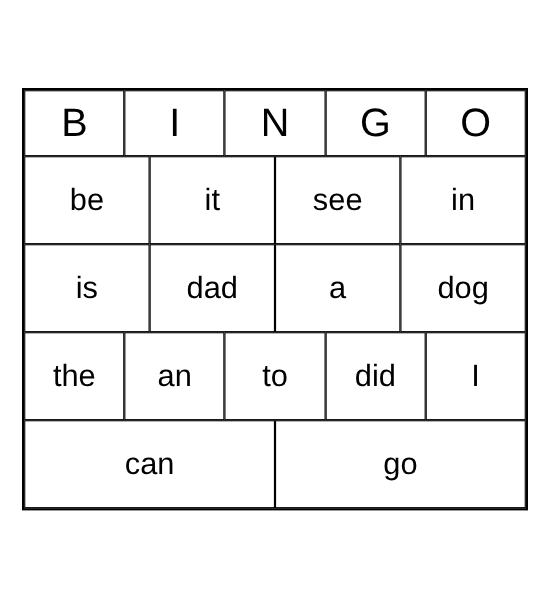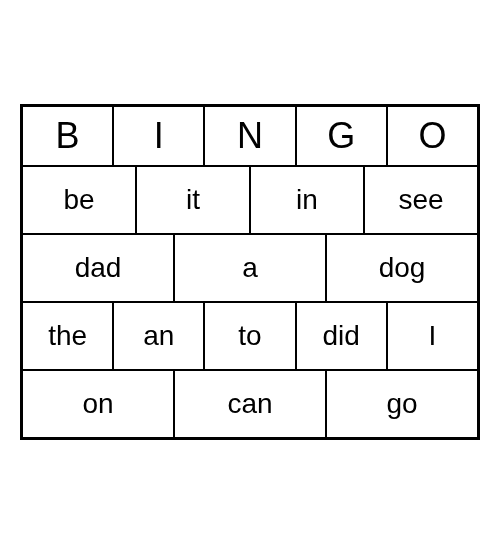--- a/index.html
+++ b/index.html
@@ -27,21 +27,21 @@
       display: flex;
       width: 100%;
     }
 
     .bingo-cell {
       flex: 1;
       border: 1px solid #000;
       display: flex;
       justify-content: center;
       align-items: center;
-      height: 68px;
+      height: 80px;
       font-size: 28px;
     }
 
     .bingo-header .bingo-cell {
       height: 60px;
       font-size: 36px;
       font-weight: normal;
       border: 1px solid #000;
     }
   </style>
@@ -52,33 +52,33 @@
   <div class="bingo-row bingo-header">
     <div class="bingo-cell">B</div>
     <div class="bingo-cell">I</div>
     <div class="bingo-cell">N</div>
     <div class="bingo-cell">G</div>
     <div class="bingo-cell">O</div>
   </div>
   <div class="bingo-row">
     <div class="bingo-cell">be</div>
     <div class="bingo-cell">it</div>
+    <div class="bingo-cell">see</div>
     <div class="bingo-cell">in</div>
-    <div class="bingo-cell">see</div>
   </div>
   <div class="bingo-row">
+    <div class="bingo-cell">is</div>
     <div class="bingo-cell">dad</div>
     <div class="bingo-cell">a</div>
     <div class="bingo-cell">dog</div>
   </div>
   <div class="bingo-row">
     <div class="bingo-cell">the</div>
     <div class="bingo-cell">an</div>
     <div class="bingo-cell">to</div>
     <div class="bingo-cell">did</div>
     <div class="bingo-cell">I</div>
   </div>
   <div class="bingo-row">
-    <div class="bingo-cell">on</div>
     <div class="bingo-cell">can</div>
     <div class="bingo-cell">go</div>
   </div>
 </div>
 
 </body></html>

